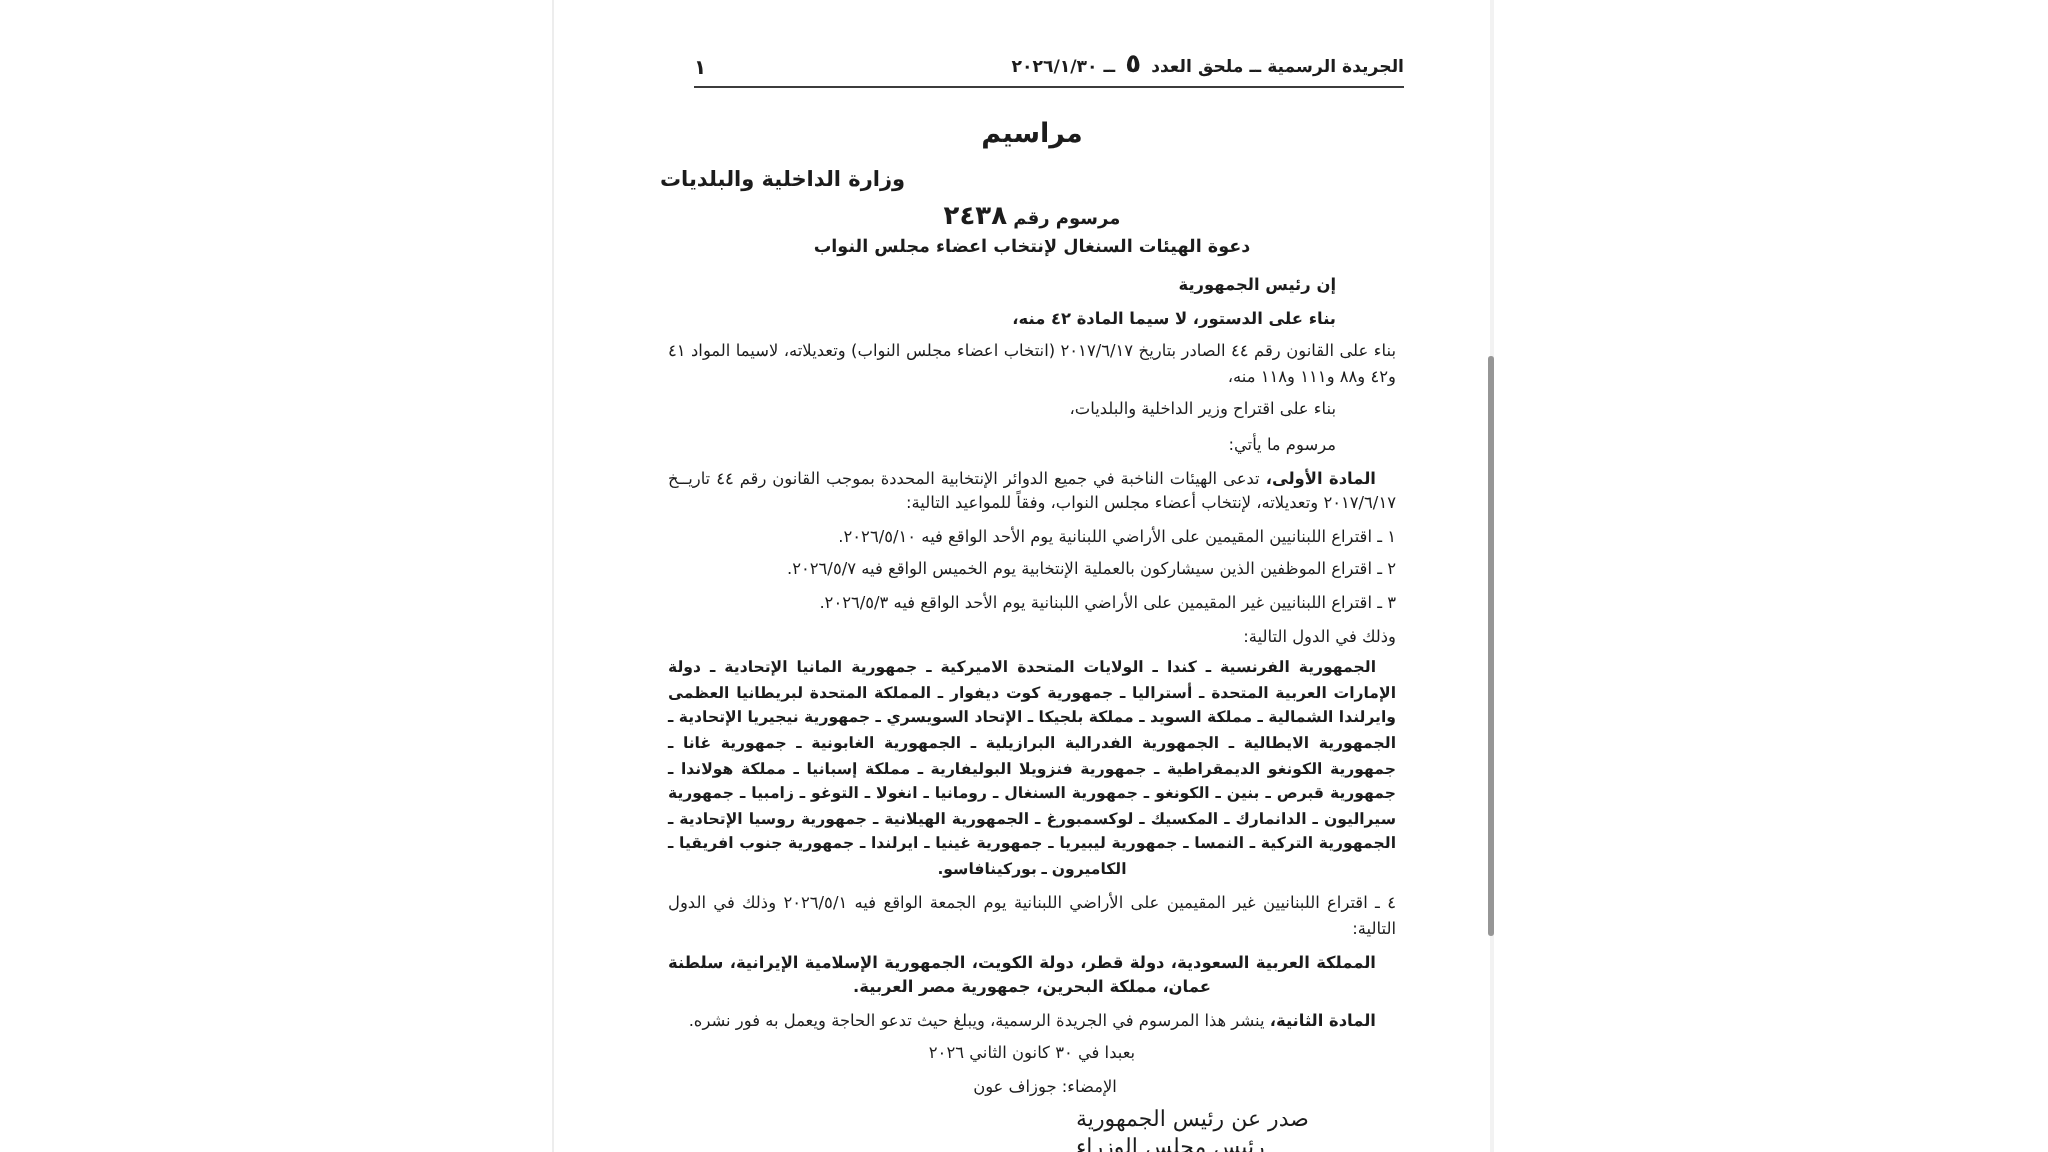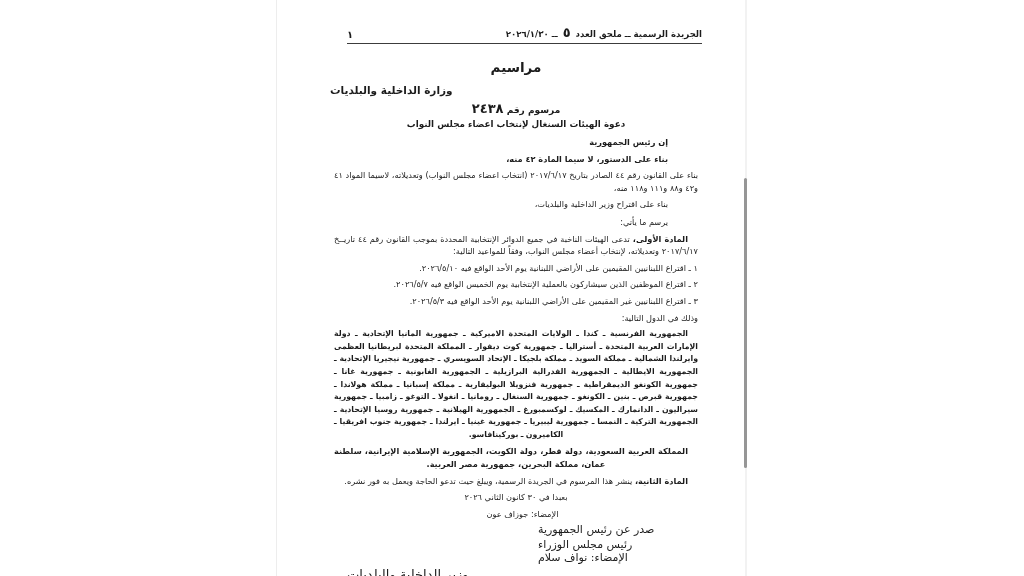--- a/index.html
+++ b/index.html
@@ -65,31 +65,32 @@
   <div class="t-decree">
     <span>مرسوم رقم</span>
     <span class="num">٢٤٣٨</span>
   </div>
   <div class="t-subject">دعوة الهيئات السنغال لإنتخاب اعضاء مجلس النواب</div>
 
   <p class="p i30 b nw mt6">إن رئيس الجمهورية</p>
   <p class="p i30 b nw">بناء على الدستور، لا سيما المادة ٤٢ منه،</p>
   <p class="p">بناء على القانون رقم ٤٤ الصادر بتاريخ ٢٠١٧/٦/١٧ (انتخاب اعضاء مجلس النواب) وتعديلاته، لاسيما المواد ٤١ و٤٢ و٨٨ و١١١ و١١٨ منه،</p>
   <p class="p i30 nw">بناء على اقتراح وزير الداخلية والبلديات،</p>
-  <p class="p i30 nw mt5">يرسم ما يأتي:</p>
+  <p class="p i30 nw mt5">مرسوم ما يأتي:</p>
 
   <p class="p i10">
     <span class="b">المادة الأولى،</span>
     <span>تدعى الهيئات الناخبة في جميع الدوائر الإنتخابية المحددة بموجب القانون رقم ٤٤ تاريــخ ٢٠١٧/٦/١٧ وتعديلاته، لإنتخاب أعضاء مجلس النواب، وفقاً للمواعيد التالية:</span>
   </p>
   <p class="p nw">١ ـ اقتراع اللبنانيين المقيمين على الأراضي اللبنانية يوم الأحد الواقع فيه ٢٠٢٦/٥/١٠.</p>
   <p class="p nw">٢ ـ اقتراع الموظفين الذين سيشاركون بالعملية الإنتخابية يوم الخميس الواقع فيه ٢٠٢٦/٥/٧.</p>
   <p class="p nw">٣ ـ اقتراع اللبنانيين غير المقيمين على الأراضي اللبنانية يوم الأحد الواقع فيه ٢٠٢٦/٥/٣.</p>
   <p class="p nw">وذلك في الدول التالية:</p>
   <p class="p i10 b cl small mt2">الجمهورية الفرنسية ـ كندا ـ الولايات المتحدة الاميركية ـ جمهورية المانيا الإتحادية ـ دولة الإمارات العربية المتحدة ـ أستراليا ـ جمهورية كوت ديفوار ـ المملكة المتحدة لبريطانيا العظمى وايرلندا الشمالية ـ مملكة السويد ـ مملكة بلجيكا ـ الإتحاد السويسري ـ جمهورية نيجيريا الإتحادية ـ الجمهورية الايطالية ـ الجمهورية الفدرالية البرازيلية ـ الجمهورية الغابونية ـ جمهورية غانا ـ جمهورية الكونغو الديمقراطية ـ جمهورية فنزويلا البوليفارية ـ مملكة إسبانيا ـ مملكة هولاندا ـ جمهورية قبرص ـ بنين ـ الكونغو ـ جمهورية السنغال ـ رومانيا ـ انغولا ـ التوغو ـ زامبيا ـ جمهورية سيراليون ـ الدانمارك ـ المكسيك ـ لوكسمبورغ ـ الجمهورية الهيلانية ـ جمهورية روسيا الإتحادية ـ الجمهورية التركية ـ النمسا ـ جمهورية ليبيريا ـ جمهورية غينيا ـ ايرلندا ـ جمهورية جنوب افريقيا ـ الكاميرون ـ بوركينافاسو.</p>
+  <p class="p mt3">٤ ـ اقتراع اللبنانيين غير المقيمين على الأراضي اللبنانية يوم الجمعة الواقع فيه ٢٠٢٦/٥/١ وذلك في الدول التالية:</p>
   <p class="p i10 b cl mt3">المملكة العربية السعودية، دولة قطر، دولة الكويت، الجمهورية الإسلامية الإيرانية، سلطنة عمان، مملكة البحرين، جمهورية مصر العربية.</p>
 
   <p class="p i10 nw">
     <span class="b">المادة الثانية،</span>
     <span>ينشر هذا المرسوم في الجريدة الرسمية، ويبلغ حيث تدعو الحاجة ويعمل به فور نشره.</span>
   </p>
 
   <p class="p al nw">بعبدا في ٣٠ كانون الثاني ٢٠٢٦</p>
   <p class="p al nw indl">الإمضاء: جوزاف عون</p>
 

